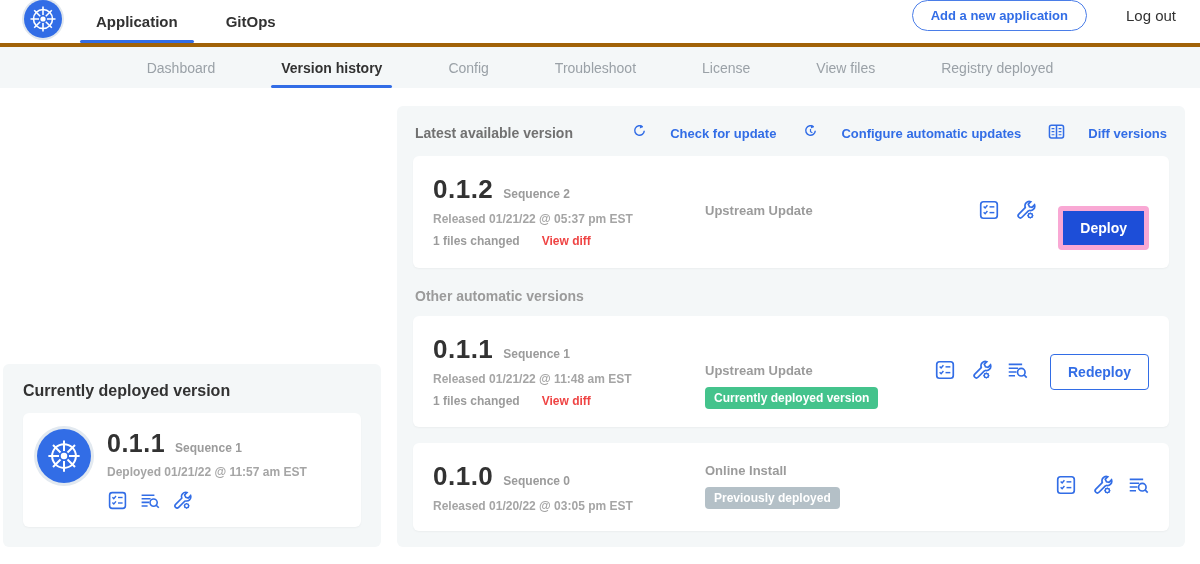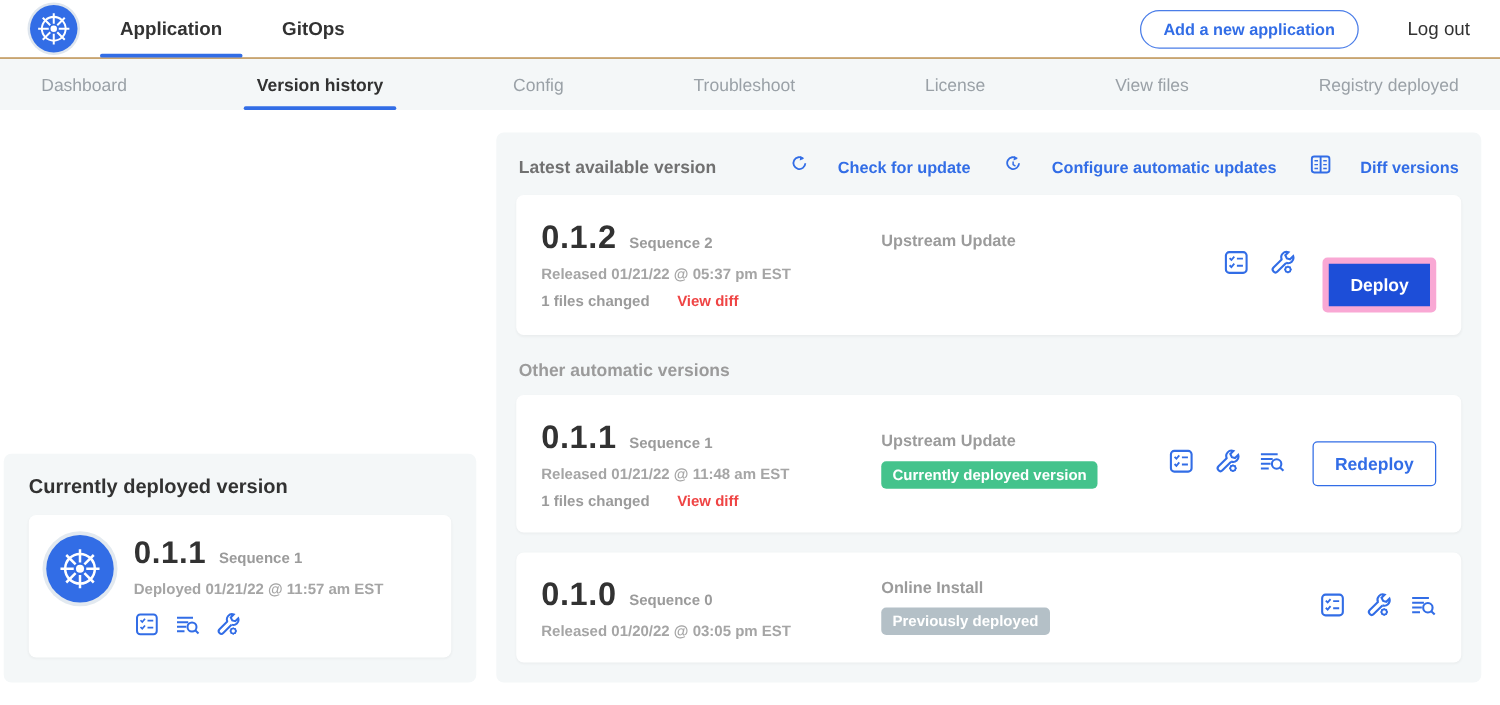--- a/index.html
+++ b/index.html
@@ -1,37 +1,37 @@
 <!DOCTYPE html>
 <html><head>
 <meta charset="utf-8">
 <style>
   * { margin:0; padding:0; box-sizing:border-box; }
   html,body { width:1200px; height:564px; background:#ffffff; overflow:hidden;
     font-family:"Liberation Sans","DejaVu Sans",sans-serif; color:#323232; }
 
   
-  .topnav { height:47px; display:flex; align-items:center; border-bottom:1px solid #a16207;
+  .topnav { height:47px; display:flex; align-items:flex-start; border-bottom:4px solid #a16207;
     background:#fff; padding:0 24px; }
   .logo-badge { width:38px; height:38px; border-radius:50%; background:#326de6;
     box-shadow:0 0 0 2px #dfe6ee; display:flex; align-items:center; justify-content:center; margin-right:32px; }
   .toptabs { display:flex; height:100%; }
   .toptab { position:relative; display:flex; align-items:center; padding:0 2px; margin-right:44px;
     font-size:15px; font-weight:700; color:#323232; cursor:pointer; }
   .toptab.inactive { font-weight:600; }
   .toptab.active::after { content:""; position:absolute; left:-14px; right:-14px; bottom:0;
     height:3px; background:#326de6; border-radius:2px; }
   .topnav-right { margin-left:auto; display:flex; align-items:center; gap:39px; }
   .pill-btn { border:1px solid #4a7de8; background:#fff; color:#326de6; font-weight:700;
     font-size:13px; padding:7px 18px; border-radius:17px; cursor:pointer;
     font-family:"Liberation Sans","DejaVu Sans",sans-serif; }
   .logout { font-size:15px; color:#323232; cursor:pointer; }
 
   
-  .subnav { height:41px; background:#f4f7f8; display:flex; justify-content:space-between; }
+  .subnav { height:41px; background:#f4f7f8; display:flex; justify-content:center; }
   .subtab { position:relative; display:flex; align-items:center; padding:0 4px; margin:0 29px;
     font-size:14px; color:#9aa1a7; cursor:pointer; font-weight:400; }
   .subtab.active { color:#323232; font-weight:700; }
   .subtab.active::after { content:""; position:absolute; left:-6px; right:-6px; bottom:0;
     height:3px; background:#326de6; border-radius:2px; }
 
   
   .content { display:flex; align-items:flex-end; padding:18px 15px 0 3px; gap:16px; }
 
   
@@ -56,21 +56,21 @@
   .action-link { display:flex; align-items:center; gap:22px; color:#326de6; font-size:13px;
     font-weight:700; cursor:pointer; }
   .other-title { font-size:14px; font-weight:600; color:#9b9b9b; margin:20px 2px 12px; }
 
   .vcard { background:#fff; border-radius:6px; padding:18px 20px; display:flex;
     box-shadow:0 1px 2px rgba(0,0,0,.04); }
   .v-left { width:272px; flex-shrink:0; }
   .vnum { font-size:26px; font-weight:800; color:#323232; letter-spacing:.5px; }
   .vfiles { font-size:12px; color:#9b9b9b; font-weight:600; margin-top:8px; display:flex; gap:22px; }
   .view-diff { color:#ef4444; font-weight:700; cursor:pointer; }
-  .v-mid { flex:1; margin-top:11px; }
+  .v-mid { flex:1; margin-top:29px; }
   .vsource { font-size:13px; font-weight:700; color:#9b9b9b; }
   .badge { display:inline-block; margin-top:9px; font-size:12px; font-weight:700; color:#fff;
     padding:4px 9px; border-radius:4px; }
   .badge.green { background:#44c38c; }
   .badge.gray { background:#b4c0c7; }
   .v-right { display:flex; align-items:center; gap:14px; align-self:center; }
   .btn { font-family:"Liberation Sans","DejaVu Sans",sans-serif; font-size:14px; font-weight:700;
     border-radius:4px; padding:9px 17px; cursor:pointer; margin-left:8px; }
   .btn.primary { background:#1d4ed8; color:#fff; border:5px solid #f9a8d4;margin-top:32px; }
   .btn.outline { background:#fff; color:#326de6; border:1px solid #326de6; }

